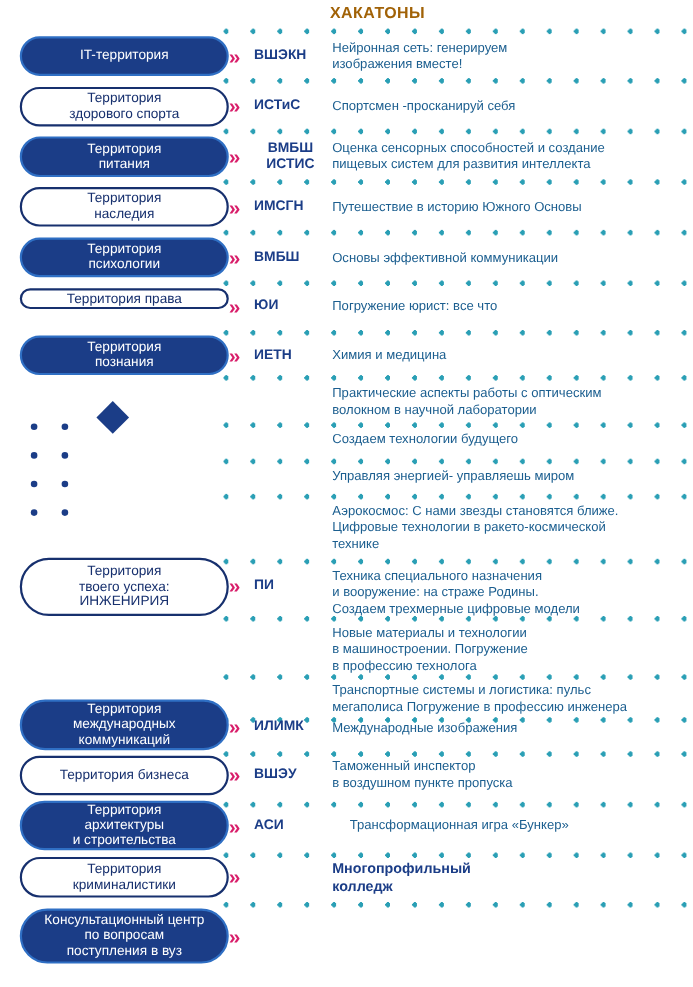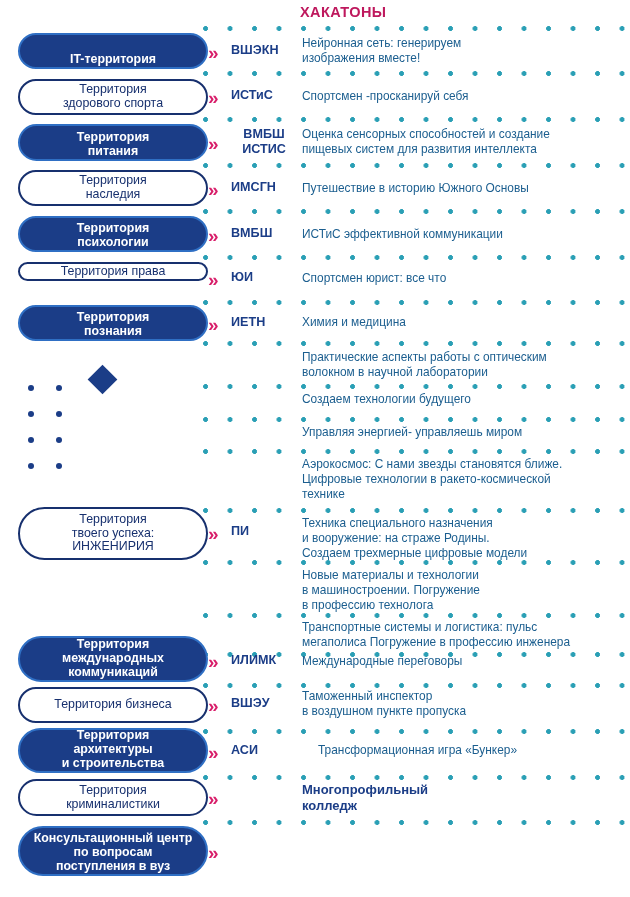--- a/index.html
+++ b/index.html
@@ -11,21 +11,21 @@
     -webkit-font-smoothing:antialiased;
     position:relative;
     overflow:hidden;
   }
   #stage{position:relative;width:630px;height:897px;}
 
   
   .hdr{
     position:absolute;left:300px;top:4px;
     font-size:14.5px;font-weight:bold;letter-spacing:.4px;
-    color:#be185d;
+    color:#a16207;
   }
 
   
   .dotline{
     position:absolute;left:203px;width:427px;height:5px;
     background-image:radial-gradient(circle at 2.5px 2.5px,#2a9fb5 2.2px,rgba(0,0,0,0) 2.4px);
     background-size:24.5px 5px;
     background-repeat:repeat-x;
   }
 
@@ -36,22 +36,21 @@
     border-radius:40px;
     display:flex;align-items:center;justify-content:center;
     text-align:center;
     line-height:1.12;
     font-size:12.4px;
   }
   .pill.filled{
     background:#1b3d87;
     border:2.4px solid #2f6fc4;
     color:#ffffff;
-    font-weight:bold;
-    align-items:flex-end;
+    font-weight:normal;
   }
   .pill.outline{
     background:#ffffff;
     border:2.8px solid #17306e;
     color:#17306e;
     font-weight:normal;
   }
   .pill span{display:block;padding:0 8px;}
 
   
@@ -163,28 +162,28 @@
   </div>
   <div class="chev" style="top:180px">»</div>
   <div class="abbr" style="top:180px">ИМСГН</div>
   <div class="desc" style="top:181px">Путешествие в историю Южного Основы</div>
 
   <div class="pill filled" style="top:216px;height:36px">
     <span>Территория<br>психологии</span>
   </div>
   <div class="chev" style="top:226px">»</div>
   <div class="abbr" style="top:226px">ВМБШ</div>
-  <div class="desc" style="top:227px">ИСТиС эффективной коммуникации</div>
+  <div class="desc" style="top:227px">Основы эффективной коммуникации</div>
 
   <div class="pill outline" style="top:262px;height:19px">
     <span>Территория права</span>
   </div>
   <div class="chev" style="top:270px">»</div>
   <div class="abbr" style="top:270px">ЮИ</div>
-  <div class="desc" style="top:271px">Спортсмен юрист: все что</div>
+  <div class="desc" style="top:271px">Погружение юрист: все что</div>
 
   <div class="pill filled" style="top:305px;height:36px">
     <span>Территория<br>познания</span>
   </div>
   <div class="chev" style="top:315px">»</div>
   <div class="abbr" style="top:315px">ИЕТН</div>
   <div class="desc" style="top:315px">Химия и медицина</div>
 
   <div class="desc" style="top:350px">Практические аспекты работы с оптическим<br>волокном в научной лаборатории</div>
 
@@ -203,21 +202,21 @@
 
   <div class="desc" style="top:568px">Новые материалы и технологии<br>в машиностроении. Погружение<br>в профессию технолога</div>
 
   <div class="desc" style="top:620px">Транспортные системы и логистика: пульс<br>мегаполиса Погружение в профессию инженера</div>
 
   <div class="pill filled" style="top:636px;height:46px">
     <span>Территория<br>международных<br>коммуникаций</span>
   </div>
   <div class="chev" style="top:652px">»</div>
   <div class="abbr" style="top:653px">ИЛИМК</div>
-  <div class="desc" style="top:654px">Международные переговоры</div>
+  <div class="desc" style="top:654px">Международные изображения</div>
 
   <div class="pill outline" style="top:687px;height:36px">
     <span>Территория бизнеса</span>
   </div>
   <div class="chev" style="top:696px">»</div>
   <div class="abbr" style="top:696px">ВШЭУ</div>
   <div class="desc" style="top:689px">Таможенный инспектор<br>в воздушном пункте пропуска</div>
 
   <div class="pill filled" style="top:728px;height:45px">
     <span>Территория<br>архитектуры<br>и строительства</span>

